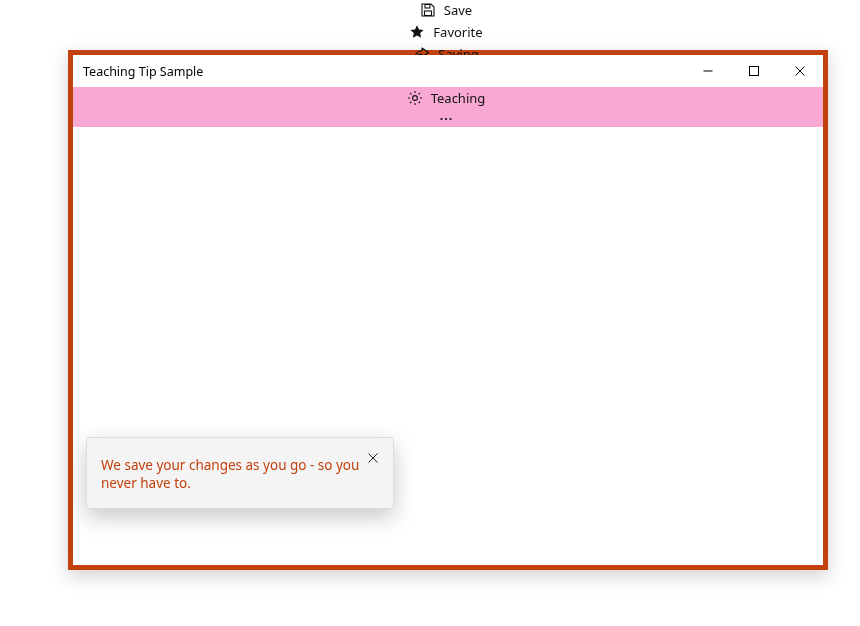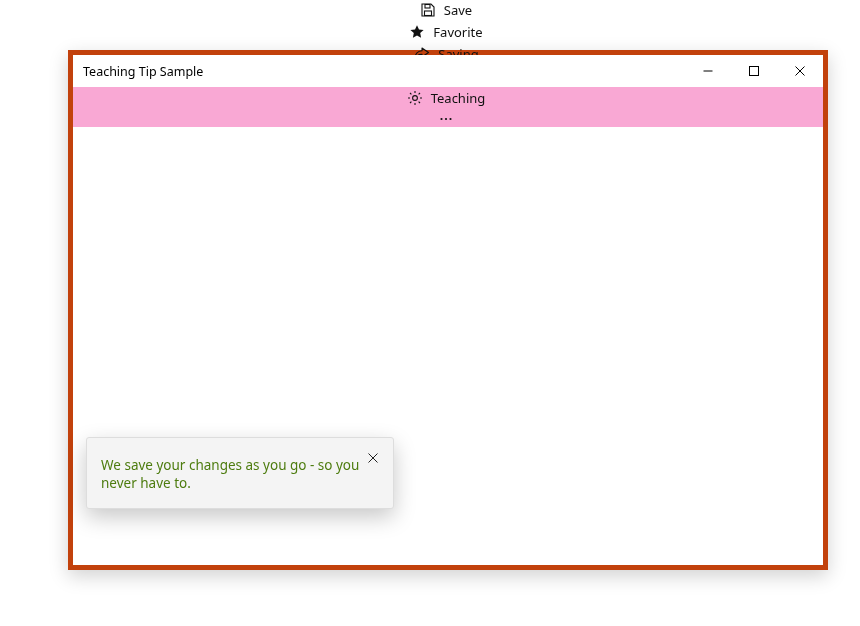--- a/index.html
+++ b/index.html
@@ -83,21 +83,21 @@
       padding: 14px 14px 16px 14px;
     }
     .tip-title {
       font-size: 14px;
       font-weight: 600;
       color: #111;
       padding-right: 24px;
     }
     .tip-body {
       font-size: 13.5px;
-      color: #4d7c0f;
+      color: #c2410c;
       margin-top: 4px;
       line-height: 1.35;
       padding-right: 10px;
     }
     .tip-close {
       position: absolute;
       right: 8px;
       top: 8px;
       width: 24px;
       height: 24px;

